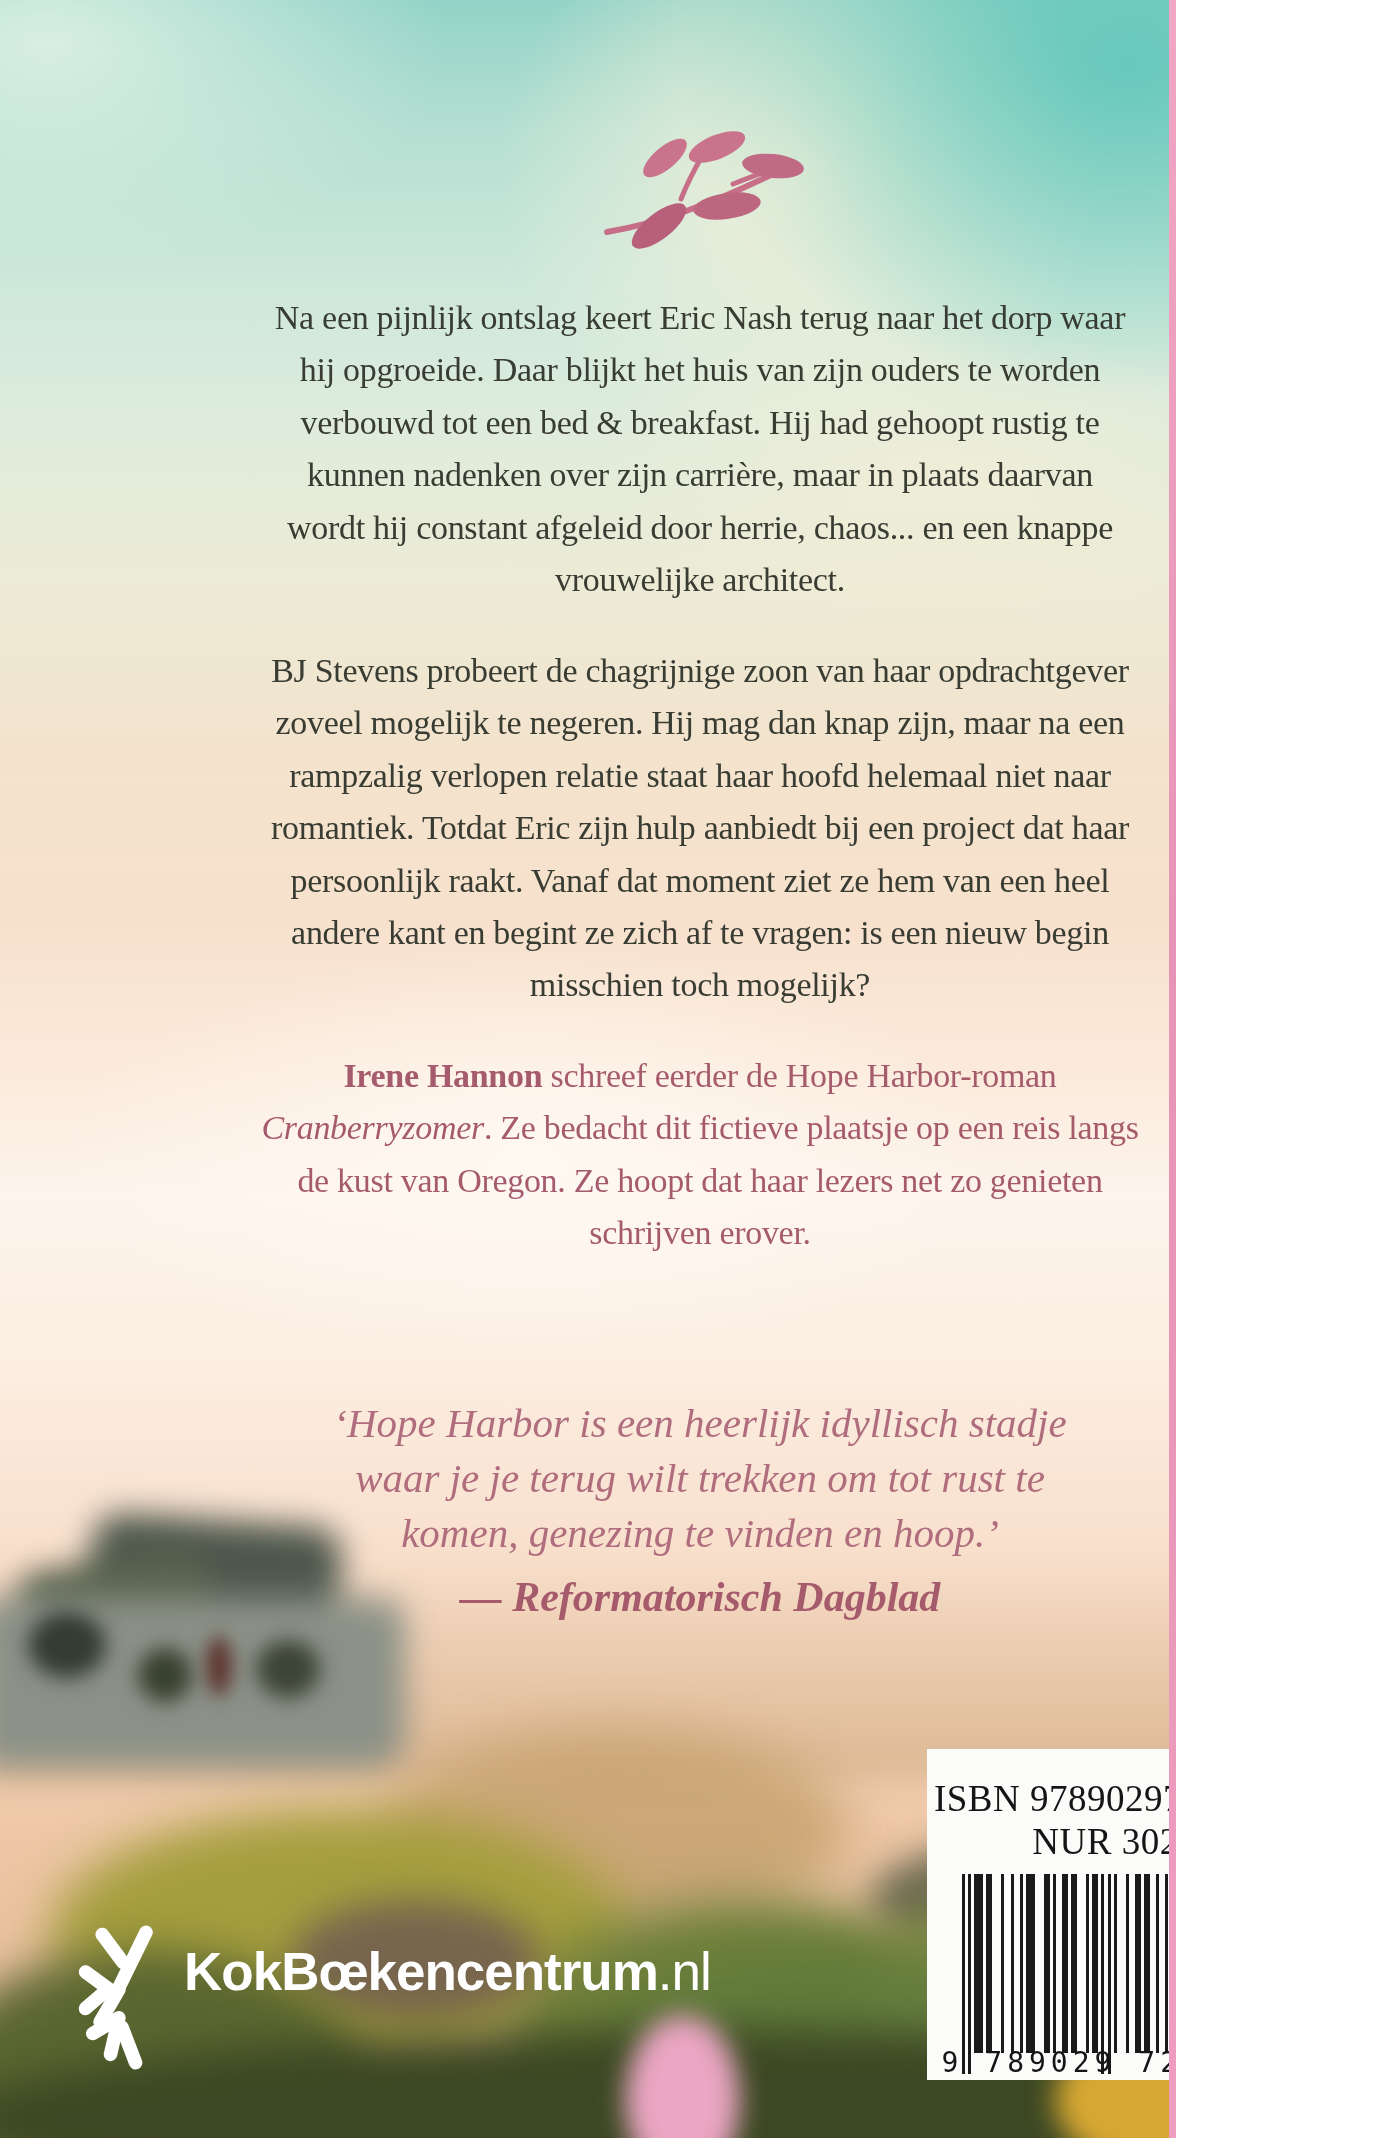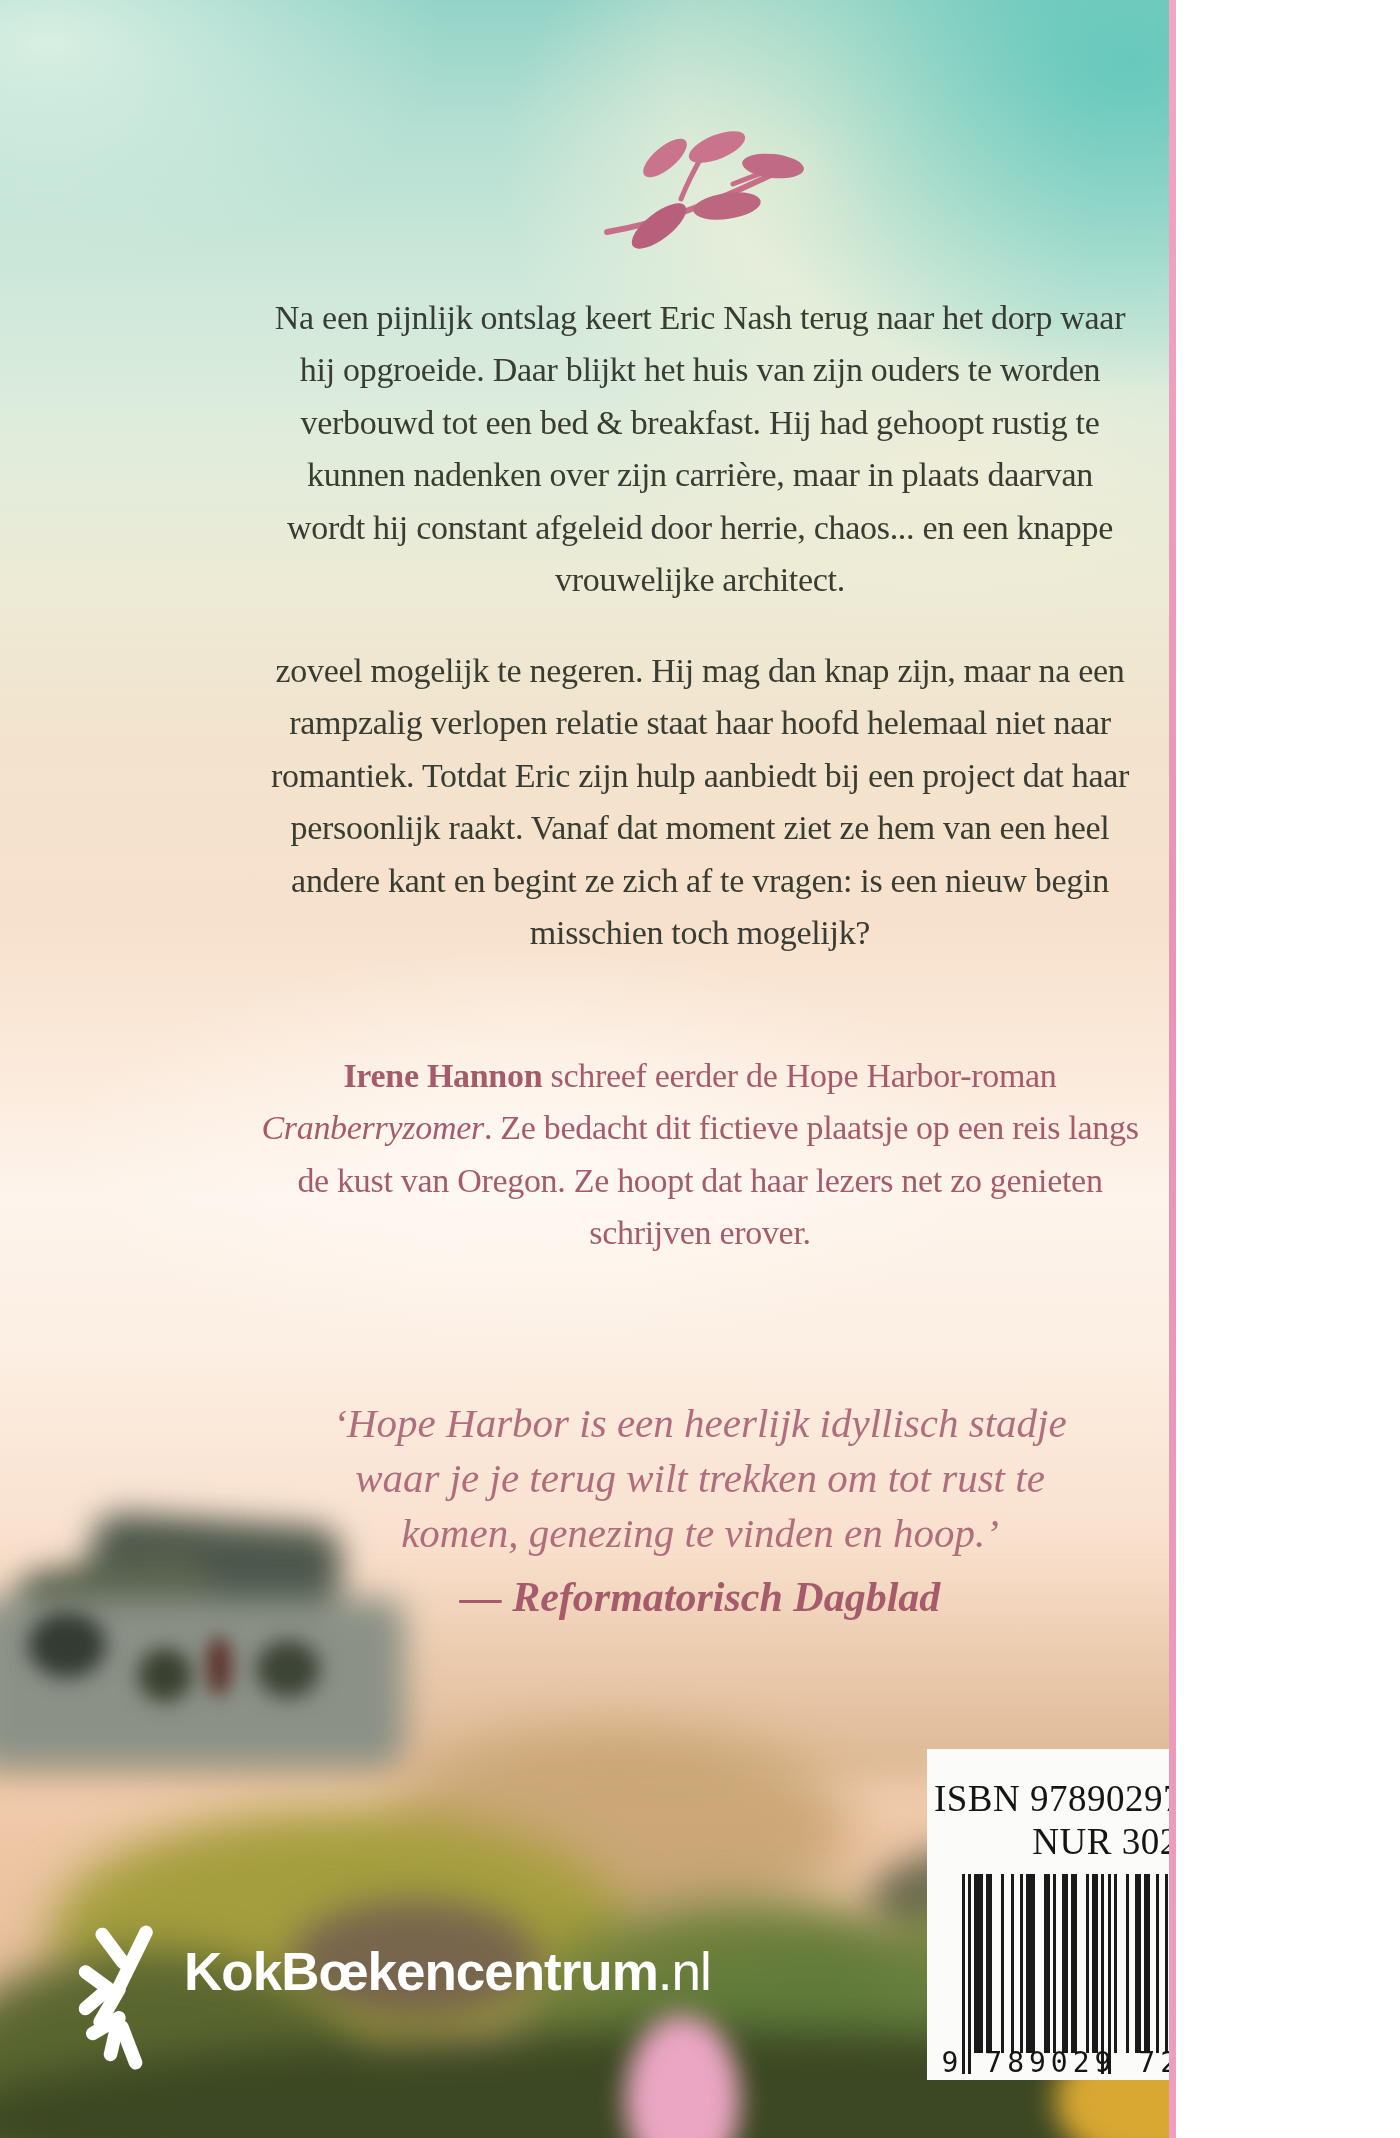--- a/index.html
+++ b/index.html
@@ -139,20 +139,21 @@
   <div class="synopsis p1">
     <div class="textline">Na een pijnlijk ontslag keert Eric Nash terug naar het dorp waar</div>
     <div class="textline">hij opgroeide. Daar blijkt het huis van zijn ouders te worden</div>
     <div class="textline">verbouwd tot een bed &amp; breakfast. Hij had gehoopt rustig te</div>
     <div class="textline">kunnen nadenken over zijn carrière, maar in plaats daarvan</div>
     <div class="textline">wordt hij constant afgeleid door herrie, chaos... en een knappe</div>
     <div class="textline">vrouwelijke architect.</div>
   </div>
 
   <div class="synopsis p2">
+    <div class="textline">BJ Stevens probeert de chagrijnige zoon van haar opdrachtgever</div>
     <div class="textline">zoveel mogelijk te negeren. Hij mag dan knap zijn, maar na een</div>
     <div class="textline">rampzalig verlopen relatie staat haar hoofd helemaal niet naar</div>
     <div class="textline">romantiek. Totdat Eric zijn hulp aanbiedt bij een project dat haar</div>
     <div class="textline">persoonlijk raakt. Vanaf dat moment ziet ze hem van een heel</div>
     <div class="textline">andere kant en begint ze zich af te vragen: is een nieuw begin</div>
     <div class="textline">misschien toch mogelijk?</div>
   </div>
 
   <div class="author-note">
     <div class="textline"><span class="bold">Irene Hannon</span><span> schreef eerder de Hope Harbor-roman</span></div>

